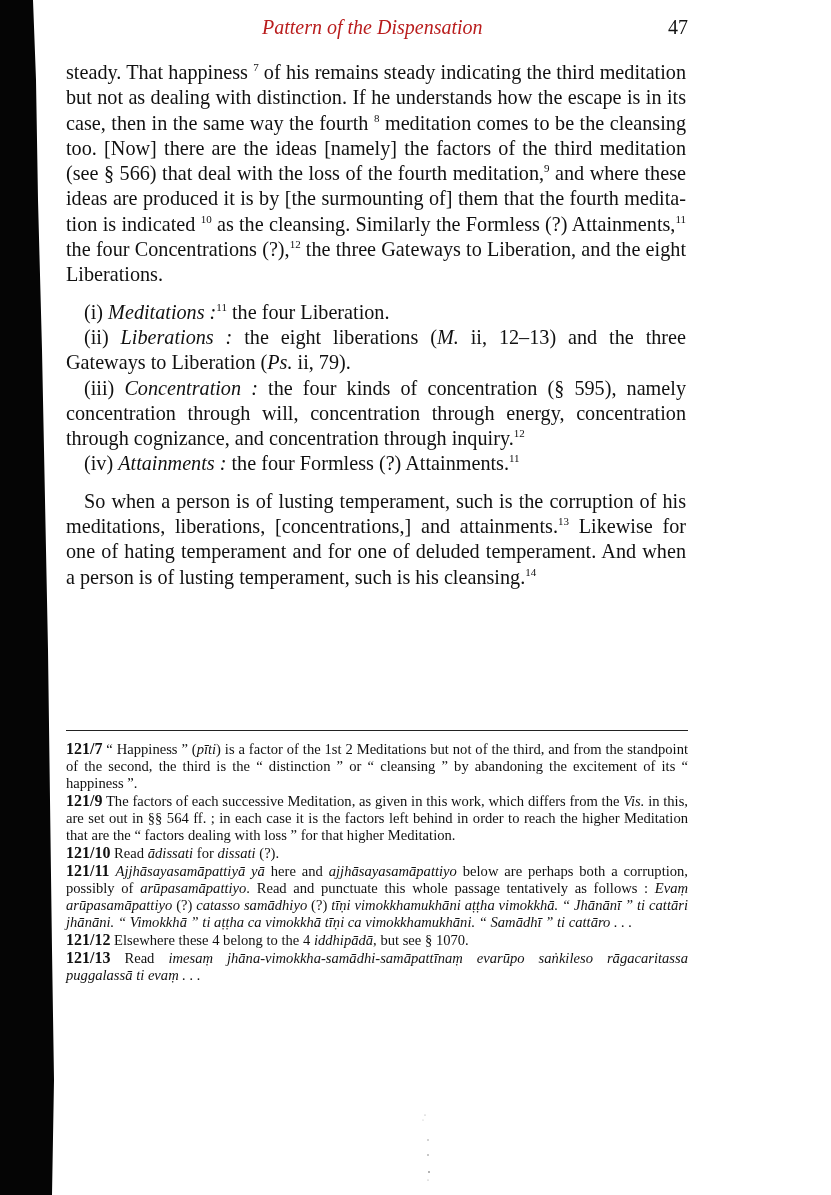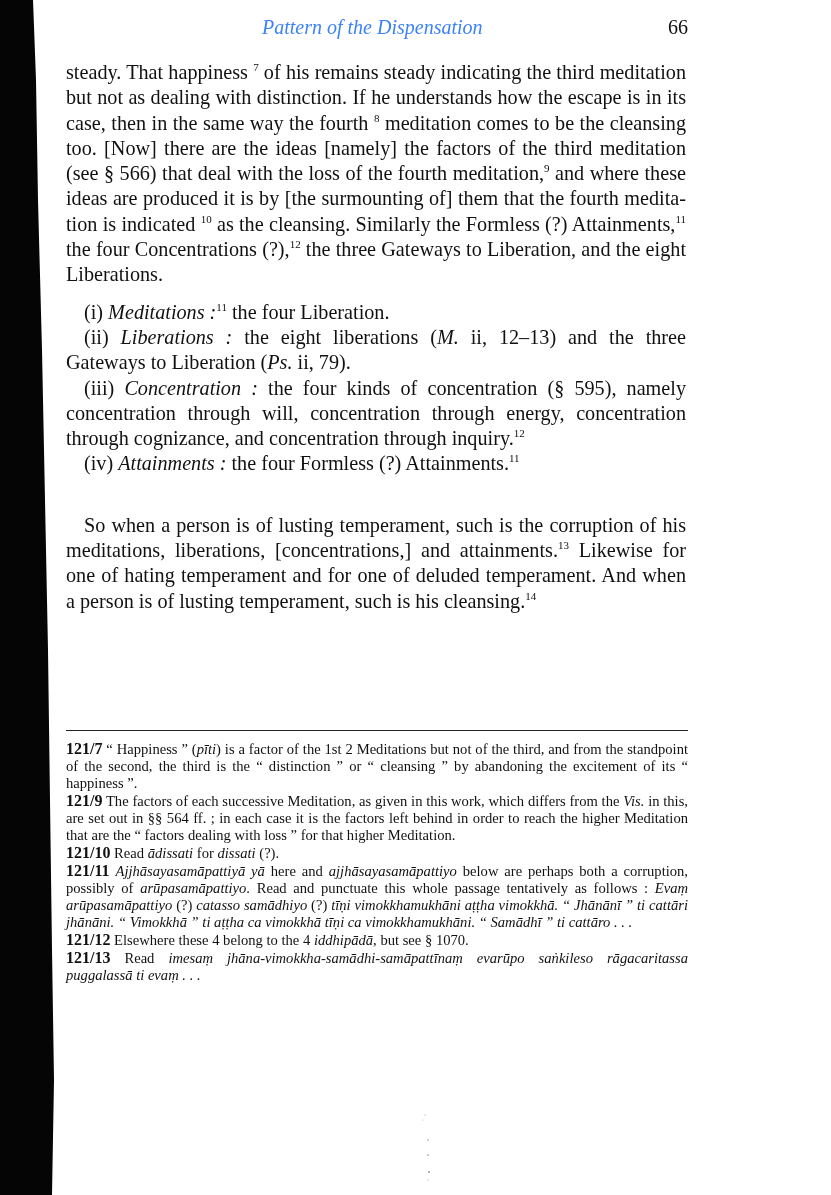--- a/index.html
+++ b/index.html
@@ -11,35 +11,35 @@
   .page { position:absolute; inset:0; }
   .shadow {
     position:absolute; left:0; top:0; width:70px; height:1195px;
   }
   .running-head {
     position:absolute; top:14px; left:262px; width:426px; height:30px;
   }
   .running-title {
     position:absolute; left:0; top:2px;
     font-family:"Liberation Serif", serif; font-style:italic;
-    font-size:20px; color:#3b82f6;
+    font-size:20px; color:#b91c1c;
   }
   .page-number {
     position:absolute; right:0; top:2px;
     font-family:"Liberation Serif", serif; font-size:20px; color:#111;
   }
   .body {
     position:absolute; left:66px; top:60px; width:620px;
     font-family:"Liberation Serif", serif; font-size:20.2px; line-height:25.3px;
     text-align:justify; color:#111;
   }
   .body p { margin:0; }
   .body .gap { height:12px; }
   .body .item { text-indent:18px; }
-  .body .para2 { text-indent:18px;margin-top:24px; }
+  .body .para2 { text-indent:18px; }
   sup { font-size:11px; vertical-align:0; position:relative; top:-8px; line-height:0; }
   em { font-style:italic; }
   .rule {
     position:absolute; left:66px; top:730px; width:622px; height:0;
     border-top:1.5px solid #222;
   }
   .notes {
     position:absolute; left:66px; top:740px; width:622px;
     font-family:"Liberation Serif", serif; font-size:14.6px; line-height:17px;
     text-align:justify; color:#111;
@@ -52,21 +52,21 @@
 <body>
 
 <div class="page">
 
   <svg class="shadow" viewBox="0 0 70 1195" preserveAspectRatio="none">
     <path d="M0,0 L33,0 L36,80 L38,200 L42,350 L45,500 L48,650 L50,800 L52,950 L54,1080 L52,1195 L0,1195 Z" fill="#050505"></path>
   </svg>
 
   <div class="running-head">
     <span class="running-title">Pattern of the Dispensation</span>
-    <span class="page-number">66</span>
+    <span class="page-number">47</span>
   </div>
 
   <div class="body">
     <p><span>steady. That happiness </span><sup>7</sup><span> of his remains steady indicating the third meditation but not as dealing with distinction. If he understands how the escape is in its case, then in the same way the fourth </span><sup>8</sup><span> meditation comes to be the cleansing too. [Now] there are the ideas [namely] the factors of the third meditation (see § 566) that deal with the loss of the fourth meditation,</span><sup>9</sup><span> and where these ideas are produced it is by [the surmounting of] them that the fourth medita­tion is indicated </span><sup>10</sup><span> as the cleansing. Similarly the Formless (?) Attainments,</span><sup>11</sup><span> the four Concentrations (?),</span><sup>12</sup><span> the three Gateways to Liberation, and the eight Liberations.</span></p>
 
     <div class="gap"></div>
 
     <p class="item"><span>(i) </span><em>Meditations :</em><sup>11</sup><span>  the four Liberation.</span></p>
 
     <p class="item"><span>(ii) </span><em>Liberations :</em><span>  the eight liberations (</span><em>M.</em><span> ii, 12–13) and the three Gateways to Liberation (</span><em>Ps.</em><span> ii, 79).</span></p>

